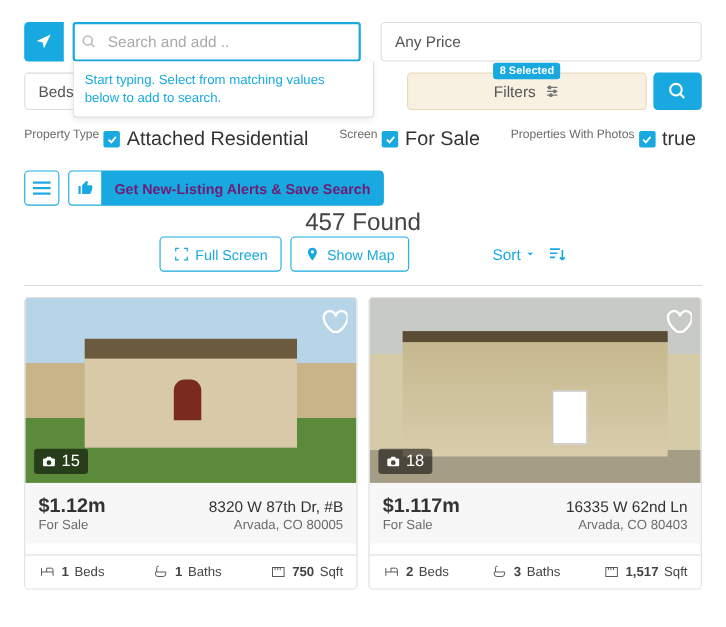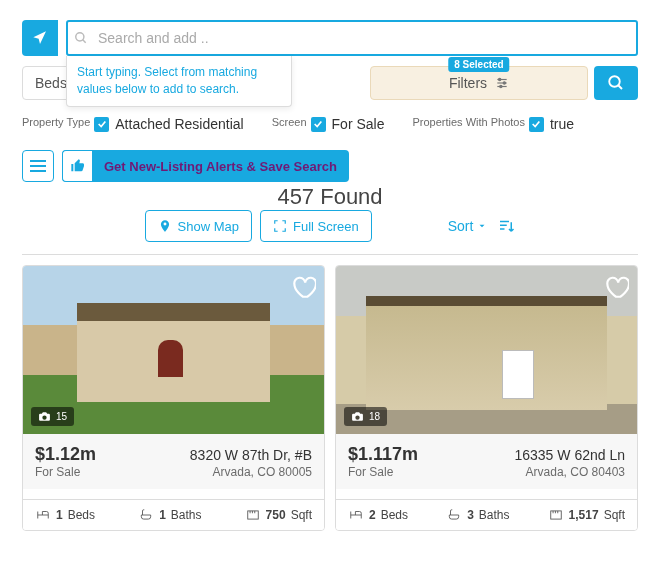--- a/index.html
+++ b/index.html
@@ -13,36 +13,36 @@
   *{box-sizing:border-box;font-family:Arial,Helvetica,sans-serif;}
   body{margin:0;background:#fff;width:660px;height:570px;overflow:hidden;color:var(--text);}
   .wrap{padding:20px 22px 0 22px;}
   
   .row{display:flex;gap:8px;align-items:stretch;}
   .loc-btn{width:36px;height:36px;background:var(--accent);border-radius:4px 0 0 4px;display:flex;align-items:center;justify-content:center;flex:0 0 36px;}
   .search-box{position:relative;flex:1;}
   .search-input{width:100%;height:36px;border:2px solid var(--accent);border-radius:3px;padding:0 10px 0 30px;font-size:14px;outline:none;color:#888;}
   .search-input::placeholder{color:#aaa;}
   .search-icon{position:absolute;left:8px;top:50%;transform:translateY(-50%);}
-  .dropdown-hint{position:absolute;top:36px;left:0;right:-0px;width:226px;background:#fff;border:1px solid var(--line);border-top:none;border-radius:0 0 4px 4px;padding:8px 10px;font-size:12px;color:var(--accent);z-index:10;box-shadow:0 2px 6px rgba(0,0,0,.08);line-height:1.4;}
+  .dropdown-hint{position:absolute;top:36px;left:0;right:-0px;width:274px;background:#fff;border:1px solid var(--line);border-top:none;border-radius:0 0 4px 4px;padding:8px 10px;font-size:12px;color:var(--accent);z-index:10;box-shadow:0 2px 6px rgba(0,0,0,.08);line-height:1.4;}
   .price-sel{flex:0 0 292px;margin-left:10px;height:36px;border:1px solid var(--line);border-radius:4px;display:flex;align-items:center;padding:0 12px;font-size:14px;color:#555;}
   
   .row2{display:flex;gap:6px;margin-top:10px;align-items:stretch;}
   .pill{height:34px;border:1px solid var(--line);border-radius:4px;display:flex;align-items:center;padding:0 12px;font-size:14px;color:#555;background:#fff;}
   .pill.beds{width:110px;}
   .pill.mid{width:110px;visibility:hidden;}
   .pill.mid.vis{visibility:visible;}
   .pill.filters{flex:1;background:var(--chip-bg);border:1px solid #ead9b9;justify-content:center;gap:8px;color:#555;position:relative;}
   .badge{position:absolute;top:-10px;left:50%;transform:translateX(-50%);background:var(--accent);color:#fff;font-size:10px;padding:2px 6px;border-radius:3px;font-weight:bold;}
   .search-go{flex:0 0 44px;background:var(--accent);border-radius:4px;display:flex;align-items:center;justify-content:center;}
   
   .active-filters{margin-top:16px;display:flex;gap:28px;font-size:12px;}
   .af-col{display:flex;gap:4px;}
   .af-label{color:var(--muted);font-size:11px;}
-  .af-val{display:flex;align-items:center;gap:6px;font-size:14px;color:#333;}
+  .af-val{display:flex;align-items:center;gap:6px;font-size:18px;color:#333;}
   .chk{width:15px;height:15px;background:var(--accent);border-radius:2px;display:flex;align-items:center;justify-content:center;}
   
   .alert-row{display:flex;gap:8px;margin-top:18px;align-items:center;}
   .hamb{width:32px;height:32px;border:1.5px solid var(--accent);border-radius:4px;display:flex;flex-direction:column;justify-content:center;align-items:center;gap:3px;}
   .hamb span{width:16px;height:2px;background:var(--accent);}
   .alert-btn{display:flex;align-items:center;background:var(--accent);border-radius:4px;height:32px;overflow:hidden;}
   .thumb-box{width:30px;height:32px;background:#fff;border:1.5px solid var(--accent);border-right:none;display:flex;align-items:center;justify-content:center;border-radius:4px 0 0 4px;}
   .alert-text{color:#701a75;font-size:13px;font-weight:bold;padding:0 12px;}
   
   .results-head{display:flex;align-items:center;justify-content:space-between;margin-top:2px;flex-direction:column;}
@@ -51,21 +51,21 @@
   .obtn{height:32px;border:1.5px solid var(--accent);border-radius:4px;display:flex;align-items:center;gap:6px;padding:0 12px;color:var(--accent);font-size:13px;}
   .sort{display:flex;align-items:center;gap:4px;color:var(--accent);font-size:14px;}
   .sort-icon{margin-left:6px;}
   
   .divider{height:1px;background:var(--line);margin:12px 0 0 0;}
   
   .cards{display:flex;gap:10px;margin-top:10px;}
   .card{flex:1;border:1px solid var(--line);border-radius:4px;overflow:hidden;background:#fff;}
   .card-img{height:168px;position:relative;background:#8ca56d;}
   .heart{position:absolute;top:8px;right:8px;}
-  .photo-count{position:absolute;bottom:8px;left:8px;background:rgba(0,0,0,.55);color:#fff;font-size:10px;padding:3px 7px;border-radius:3px;display:flex;align-items:center;gap:5px;}
+  .photo-count{position:absolute;bottom:8px;left:8px;background:rgba(0,0,0,.55);color:#fff;font-size:15px;padding:3px 7px;border-radius:3px;display:flex;align-items:center;gap:5px;}
   .card-body{padding:10px 12px;background:#f7f7f7;}
   .cb-row{display:flex;justify-content:space-between;align-items:baseline;}
   .price{font-size:18px;font-weight:bold;color:#333;}
   .addr{font-size:14px;color:#333;text-align:right;}
   .sub{font-size:12px;color:var(--muted);}
   .stats{display:flex;justify-content:space-between;border-top:1px solid var(--line);margin-top:10px;padding:8px 12px;background:#fff;font-size:12px;color:#444;}
   .stat{display:flex;align-items:center;gap:5px;}
   .stat b{font-weight:bold;}
   
   .house1{background:linear-gradient(to bottom,#b7d4e8 0%,#b7d4e8 35%,#c9b48a 35%,#c9b48a 65%,#5a8a3a 65%,#5a8a3a 100%);position:relative;}
@@ -89,20 +89,21 @@
   <div class="search-box">
     <span class="search-icon">
       <svg width="14" height="14" viewBox="0 0 24 24" fill="none" stroke="#bbb" stroke-width="2.5">
             <circle cx="10" cy="10" r="7"></circle>
             <line x1="20" y1="20" x2="15" y2="15"></line>
           </svg>
     </span>
     <input class="search-input" placeholder="Search and add .." style="">
     <div class="dropdown-hint">Start typing. Select from matching values below to add to search.</div>
   </div>
+  <div class="price-sel">Any Price</div>
 </div>
 
 <div class="row2">
   <div class="pill beds">Beds</div>
   <div class="pill mid"></div>
   <div class="pill mid vis" style="visibility:hidden"></div>
   <div class="pill filters">
     <span class="badge">8 Selected</span>
     <span>Filters</span>
     <svg width="14" height="14" viewBox="0 0 24 24" fill="none" stroke="#777" stroke-width="2">
@@ -171,30 +172,30 @@
           </svg>
     </div>
     <span class="alert-text">Get New-Listing Alerts &amp; Save Search</span>
   </div>
 </div>
 
 <div class="results-head">
   <div class="found">457 Found</div>
   <div class="rh-btns">
     <div class="obtn">
+      <svg width="14" height="14" viewBox="0 0 24 24" fill="none" stroke="var(--accent)" stroke-width="2">
+            <path d="M3 8V3h5M21 8V3h-5M3 16v5h5M21 16v5h-5"></path>
+          </svg>
+      <span>Full Screen</span>
+    </div>
+    <div class="obtn">
       <svg width="14" height="14" viewBox="0 0 24 24" fill="var(--accent)">
             <path d="M12 2C8 2 5 5 5 9c0 5 7 13 7 13s7-8 7-13c0-4-3-7-7-7zm0 9a2.5 2.5 0 110-5 2.5 2.5 0 010 5z"></path>
           </svg>
       <span>Show Map</span>
-    </div>
-    <div class="obtn">
-      <svg width="14" height="14" viewBox="0 0 24 24" fill="none" stroke="var(--accent)" stroke-width="2">
-            <path d="M3 8V3h5M21 8V3h-5M3 16v5h5M21 16v5h-5"></path>
-          </svg>
-      <span>Full Screen</span>
     </div>
     <div style="width:60px"></div>
     <div class="sort">
       <span>Sort</span>
       <svg width="10" height="10" viewBox="0 0 24 24" fill="var(--accent)">
             <path d="M6 9l6 6 6-6z"></path>
           </svg>
       <svg class="sort-icon" width="18" height="18" viewBox="0 0 24 24" fill="none" stroke="var(--accent)" stroke-width="2">
             <line x1="4" y1="6" x2="16" y2="6"></line>
             <line x1="4" y1="11" x2="13" y2="11"></line>

